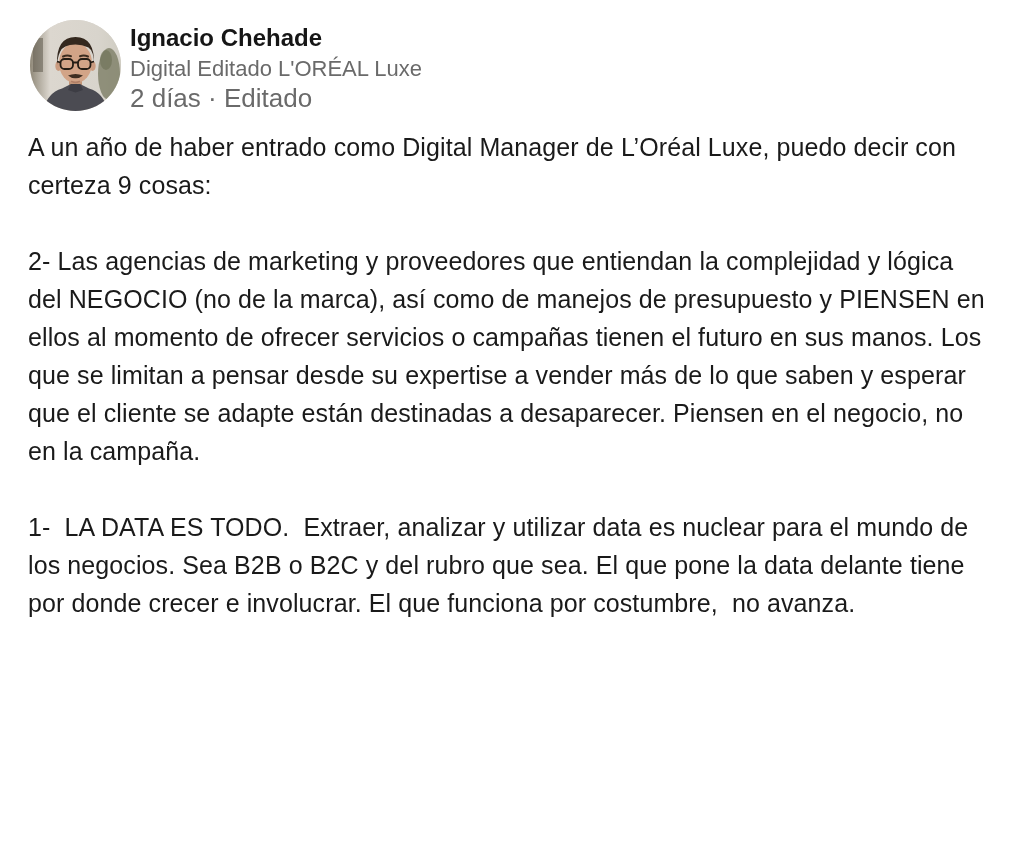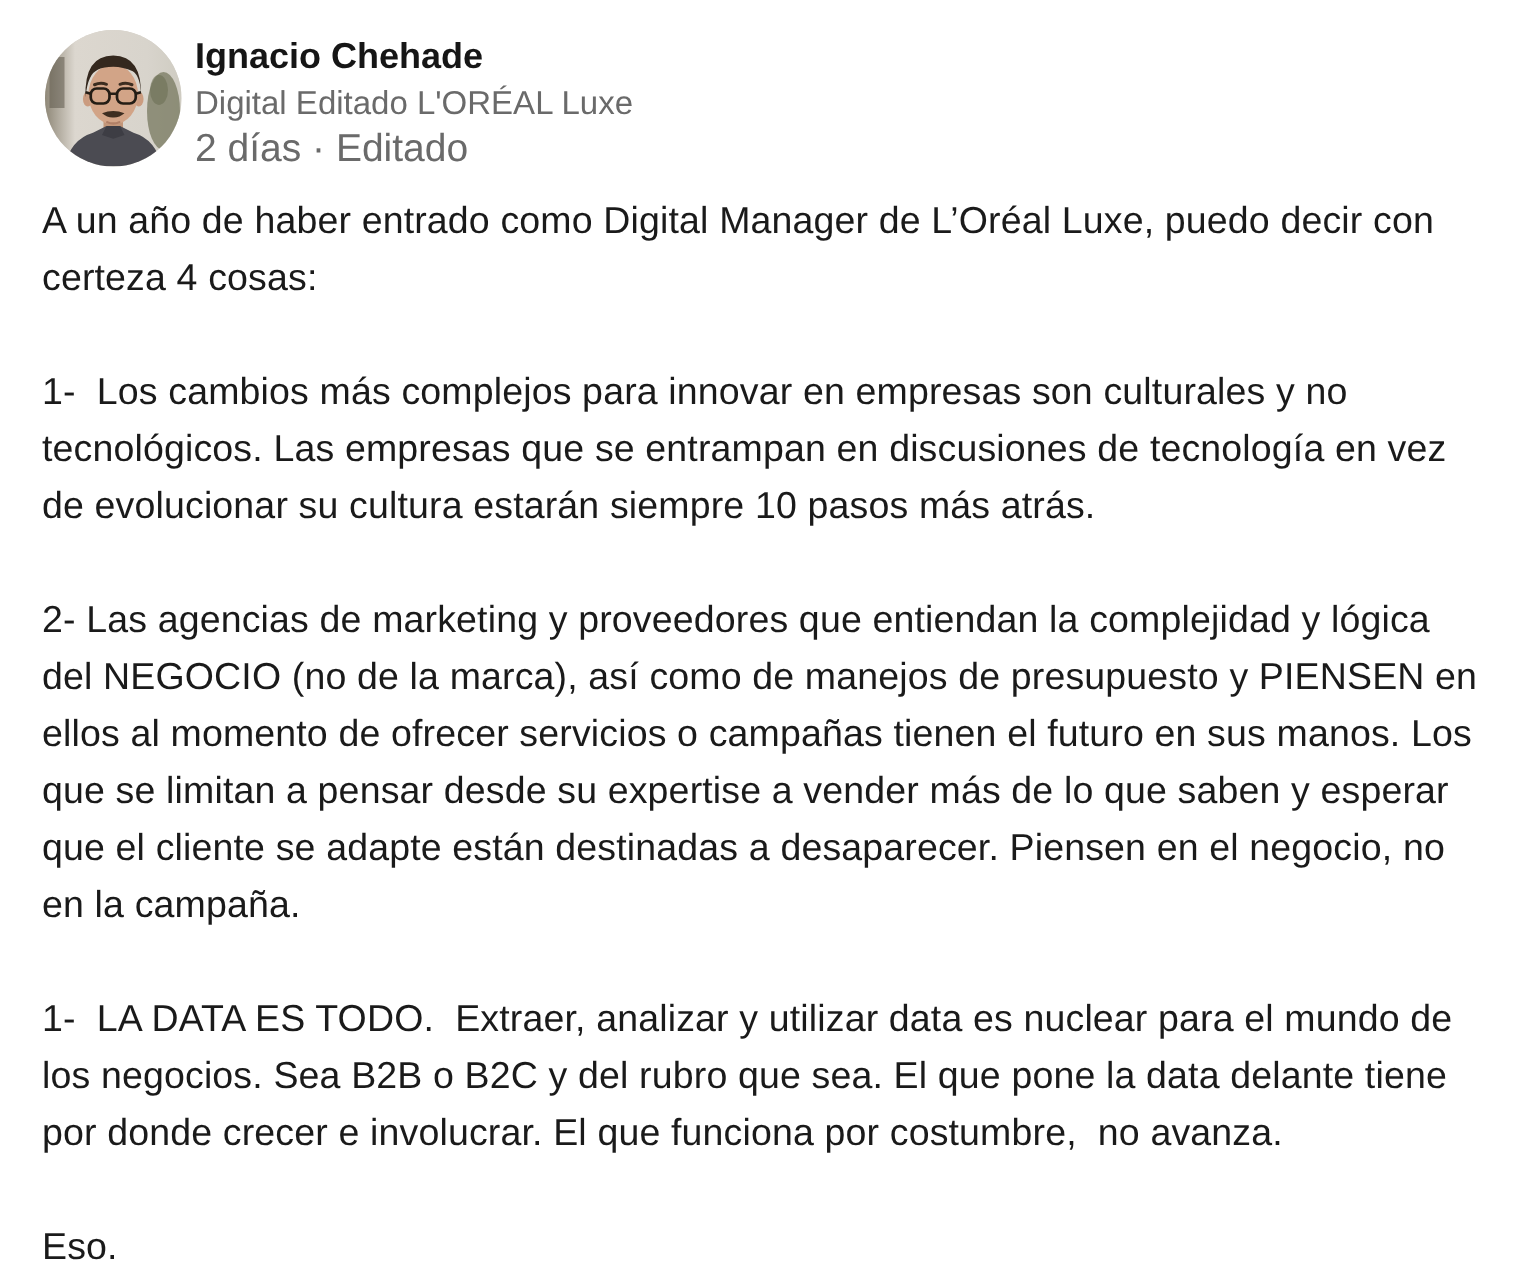--- a/index.html
+++ b/index.html
@@ -104,20 +104,18 @@
 
     <div class="author-info">
       <div class="author-name">Ignacio Chehade</div>
       <div class="author-headline">Digital Editado L'ORÉAL Luxe</div>
       <div class="post-time">2 días · Editado</div>
     </div>
 
   </div>
 
   <div class="post-body">
-    <p>A un año de haber entrado como Digital Manager de L’Oréal Luxe, puedo decir con certeza 4 cosas:</p>
-    <p>1-  Los cambios más complejos para innovar en empresas son culturales y no tecnológicos. Las empresas que se entrampan en discusiones de tecnología en vez de evolucionar su cultura estarán siempre 10 pasos más atrás.</p>
+    <p>A un año de haber entrado como Digital Manager de L’Oréal Luxe, puedo decir con certeza 9 cosas:</p>
     <p>2- Las agencias de marketing y proveedores que entiendan la complejidad y lógica del NEGOCIO (no de la marca), así como de manejos de presupuesto y PIENSEN en ellos al momento de ofrecer servicios o campañas tienen el futuro en sus manos. Los que se limitan a pensar desde su expertise a vender más de lo que saben y esperar que el cliente se adapte están destinadas a desaparecer. Piensen en el negocio, no en la campaña.</p>
     <p>1-  LA DATA ES TODO.  Extraer, analizar y utilizar data es nuclear para el mundo de los negocios. Sea B2B o B2C y del rubro que sea. El que pone la data delante tiene por donde crecer e involucrar. El que funciona por costumbre,  no avanza.</p>
-    <p>Eso.</p>
   </div>
 
 </div>
 
 </body></html>

